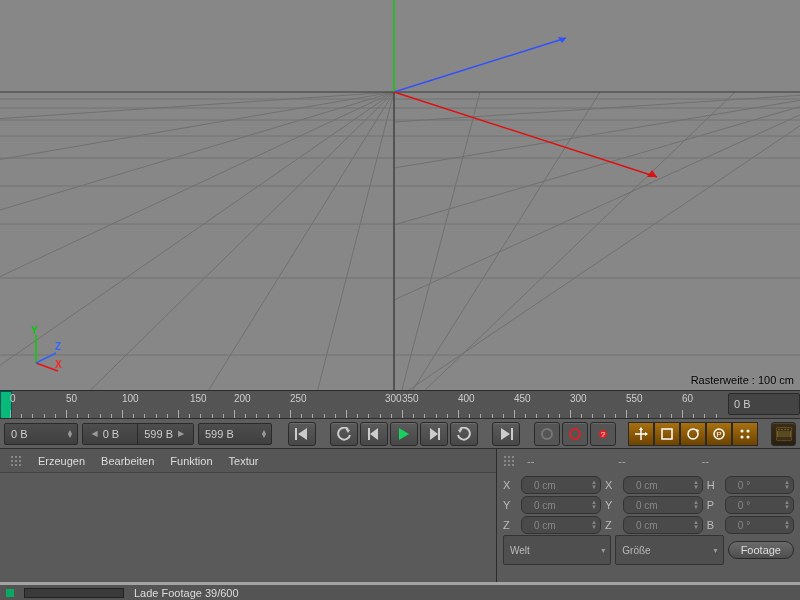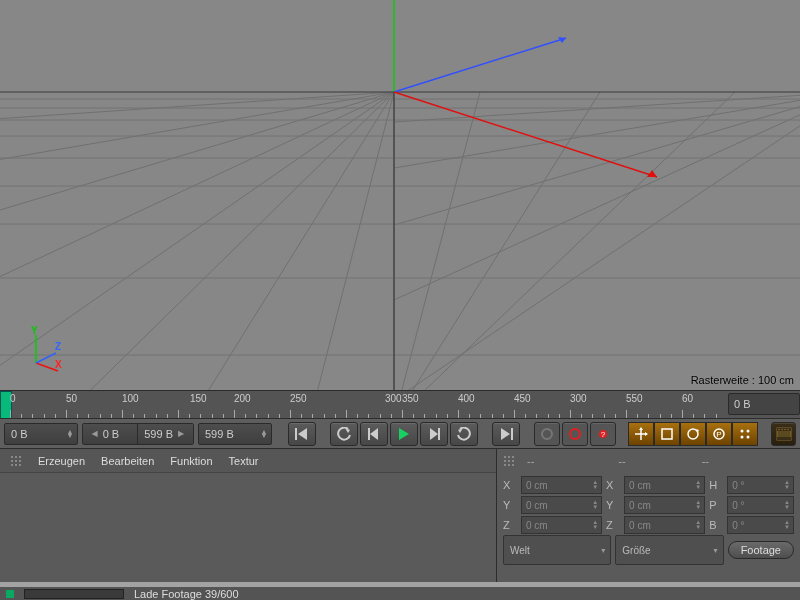--- a/index.html
+++ b/index.html
@@ -39,28 +39,28 @@
   .mat-row { height: 24px; display: flex; align-items: center; gap: 16px; padding: 0 10px; border-bottom: 1px solid #444; background:#565656; }
   .mat-row .handle { width:12px; height:12px; background-image: radial-gradient(#888 1px, transparent 1px); background-size:4px 4px; }
   .mat-row a { color:#ddd; font-size:11px; }
   
   .attr-panel { width: 303px; height:100%; background:#5a5a5a; padding: 2px 6px 4px 6px; display:flex; flex-direction:column; gap:4px; }
   .attr-header { height:20px; display:flex; align-items:center; gap:12px; }
   .attr-header .handle { width:12px; height:12px; background-image: radial-gradient(#888 1px, transparent 1px); background-size:4px 4px; }
   .attr-header span { color:#aaa; font-size:11px; }
   .attr-row { display:flex; align-items:center; gap:4px; height:20px; }
   .attr-row .lbl { width:14px; color:#bbb; font-size:11px; }
-  .attr-field { flex:1; background:#4a4a4a; border:1px solid #333; border-radius:0; height:18px; color:#888; font-size:10px; display:flex; align-items:center; padding:0 4px; position:relative; }
+  .attr-field { flex:1; background:#4a4a4a; border:1px solid #333; border-radius:6px; height:18px; color:#888; font-size:10px; display:flex; align-items:center; padding:0 12px; position:relative; }
   .attr-field .sp { position:absolute; right:3px; color:#888; font-size:6px; line-height:5px; }
   .bottom-row { display:flex; gap:4px; align-items:center; height:22px; }
   .dd { background:#4f4f4f; border:1px solid #333; border-radius:2px; height:30px; color:#bbb; font-size:10px; display:flex; align-items:center; padding:0 6px; position:relative; flex:1;}
   .dd::after { content:"▾"; position:absolute; right:5px; color:#999; font-size:8px;}
   .apply-btn { background: linear-gradient(#6a6a6a,#4e4e4e); border:1px solid #2a2a2a; border-radius:9px; height:18px; padding:0 12px; color:#ddd; font-size:11px; display:flex; align-items:center; }
 
-  .status-bar { position:absolute; left:0; bottom:0; width:800px; height:18px; background:#545454; border-top:5px solid #a3a3a3; display:flex; align-items:center; padding:0 6px; gap:10px; color:#ddd; font-size:11px;}
+  .status-bar { position:absolute; left:0; bottom:0; width:800px; height:18px; background:#545454; border-top:3px solid #a3a3a3; display:flex; align-items:center; padding:0 6px; gap:10px; color:#ddd; font-size:11px;}
   .status-bar .prog { width:100px; height:10px; background:#3a3a3a; border:1px solid #222; }
   .status-bar .dot { width:8px; height:8px; background:#0aa860; display:inline-block; }
 
   .range-pair { display:flex; border:1px solid #2a2a2a; border-radius:2px; overflow:hidden; height:22px; }
   .range-pair .ra, .range-pair .rb { background: linear-gradient(#4d4d4d,#3f3f3f); display:flex; align-items:center; padding:0 6px; color:#ccc; font-size:11px; position:relative; }
   .range-pair .ra { border-right:1px solid #2a2a2a; }
   .range-pair .arrow { color:#999; font-size:8px; padding:0 2px; }
 </style>
 </head>
 <body>

